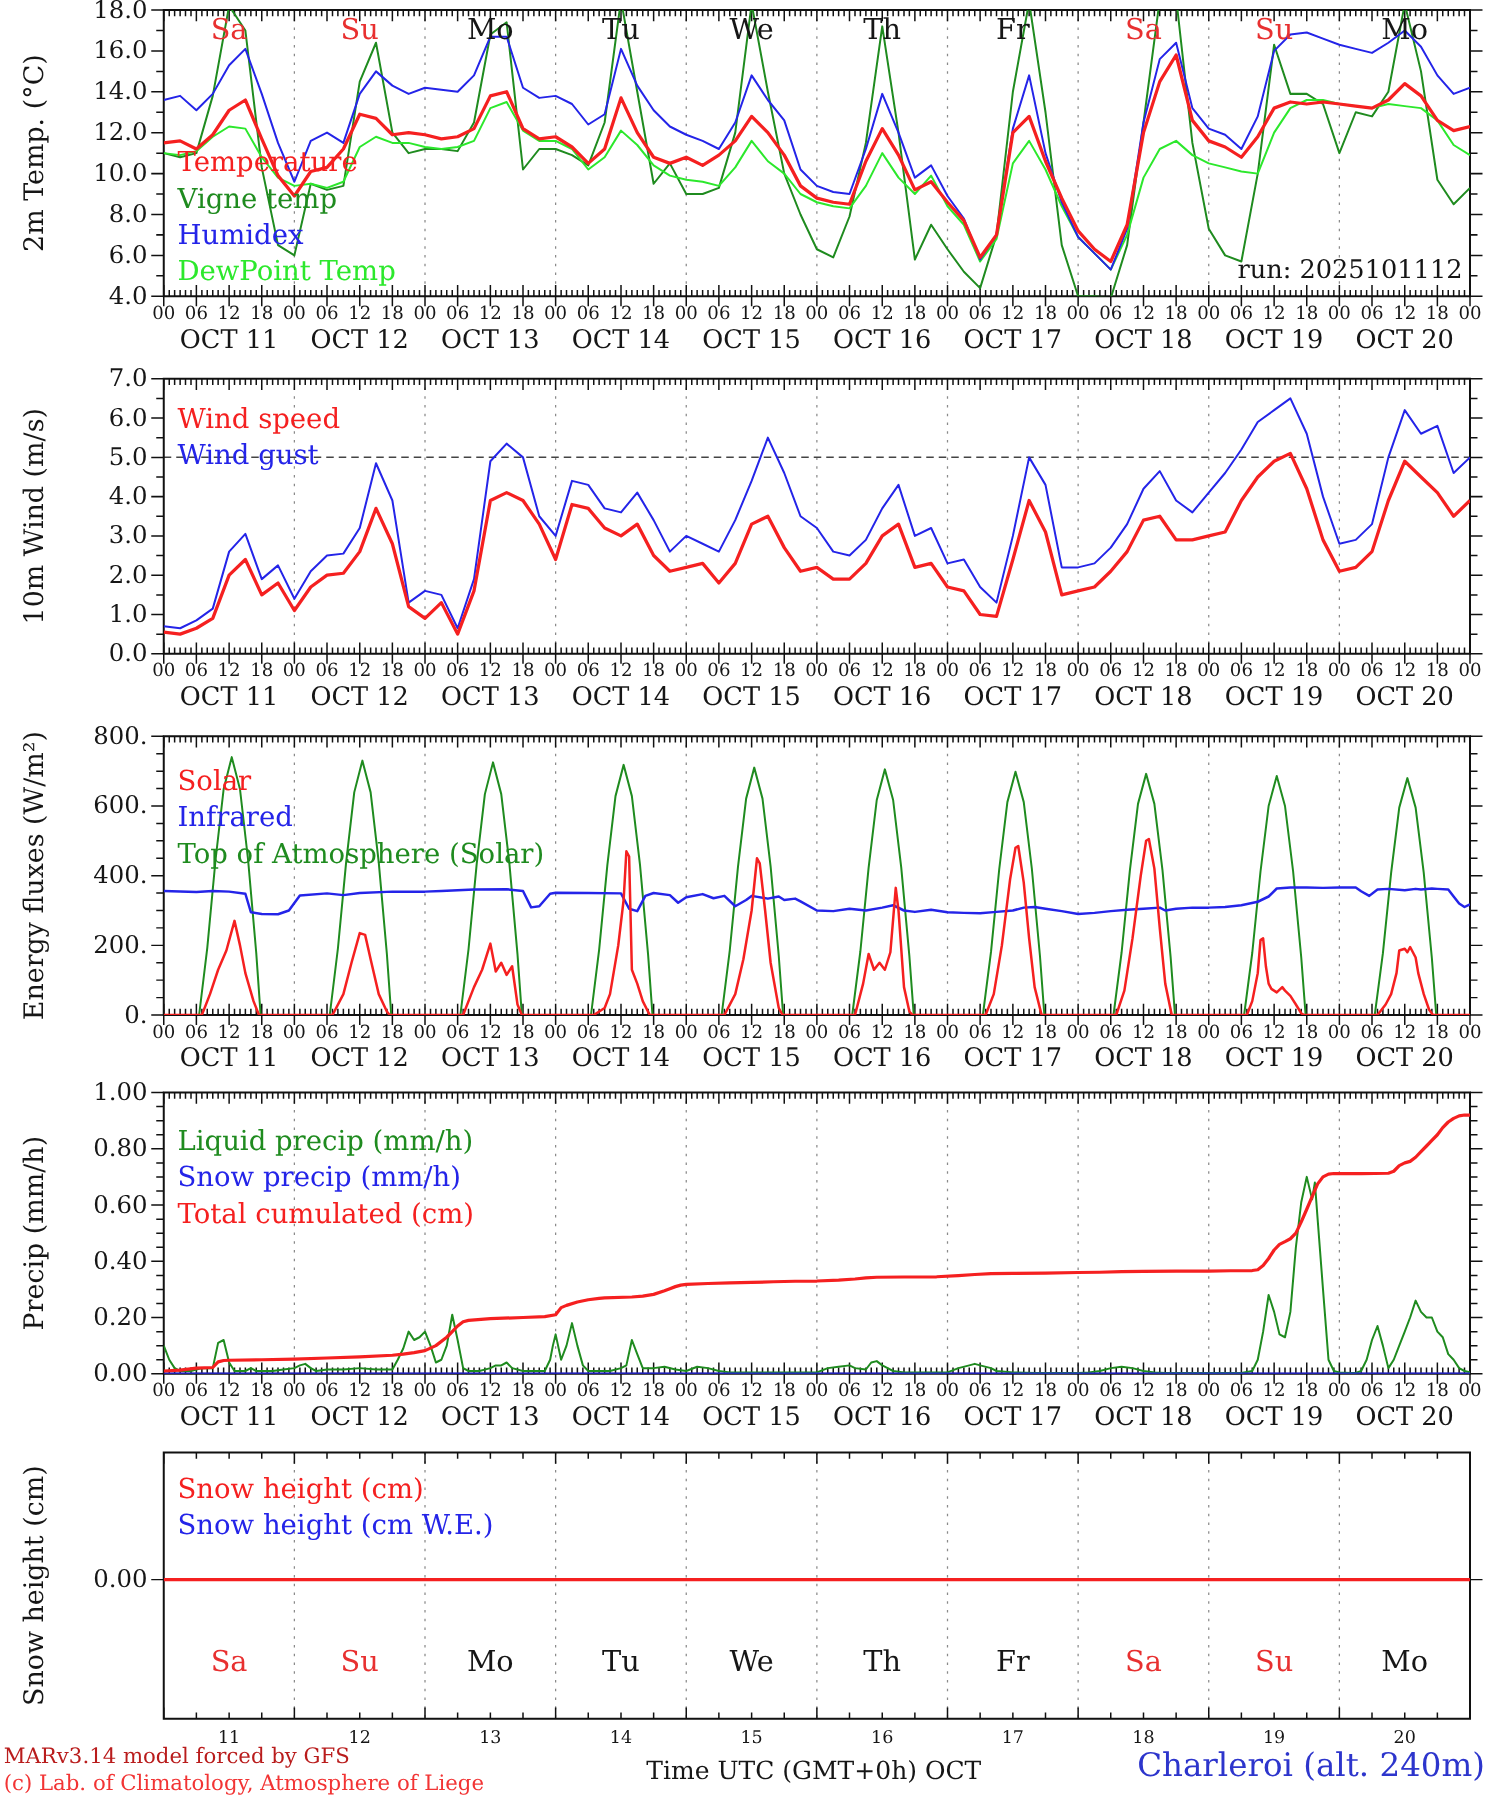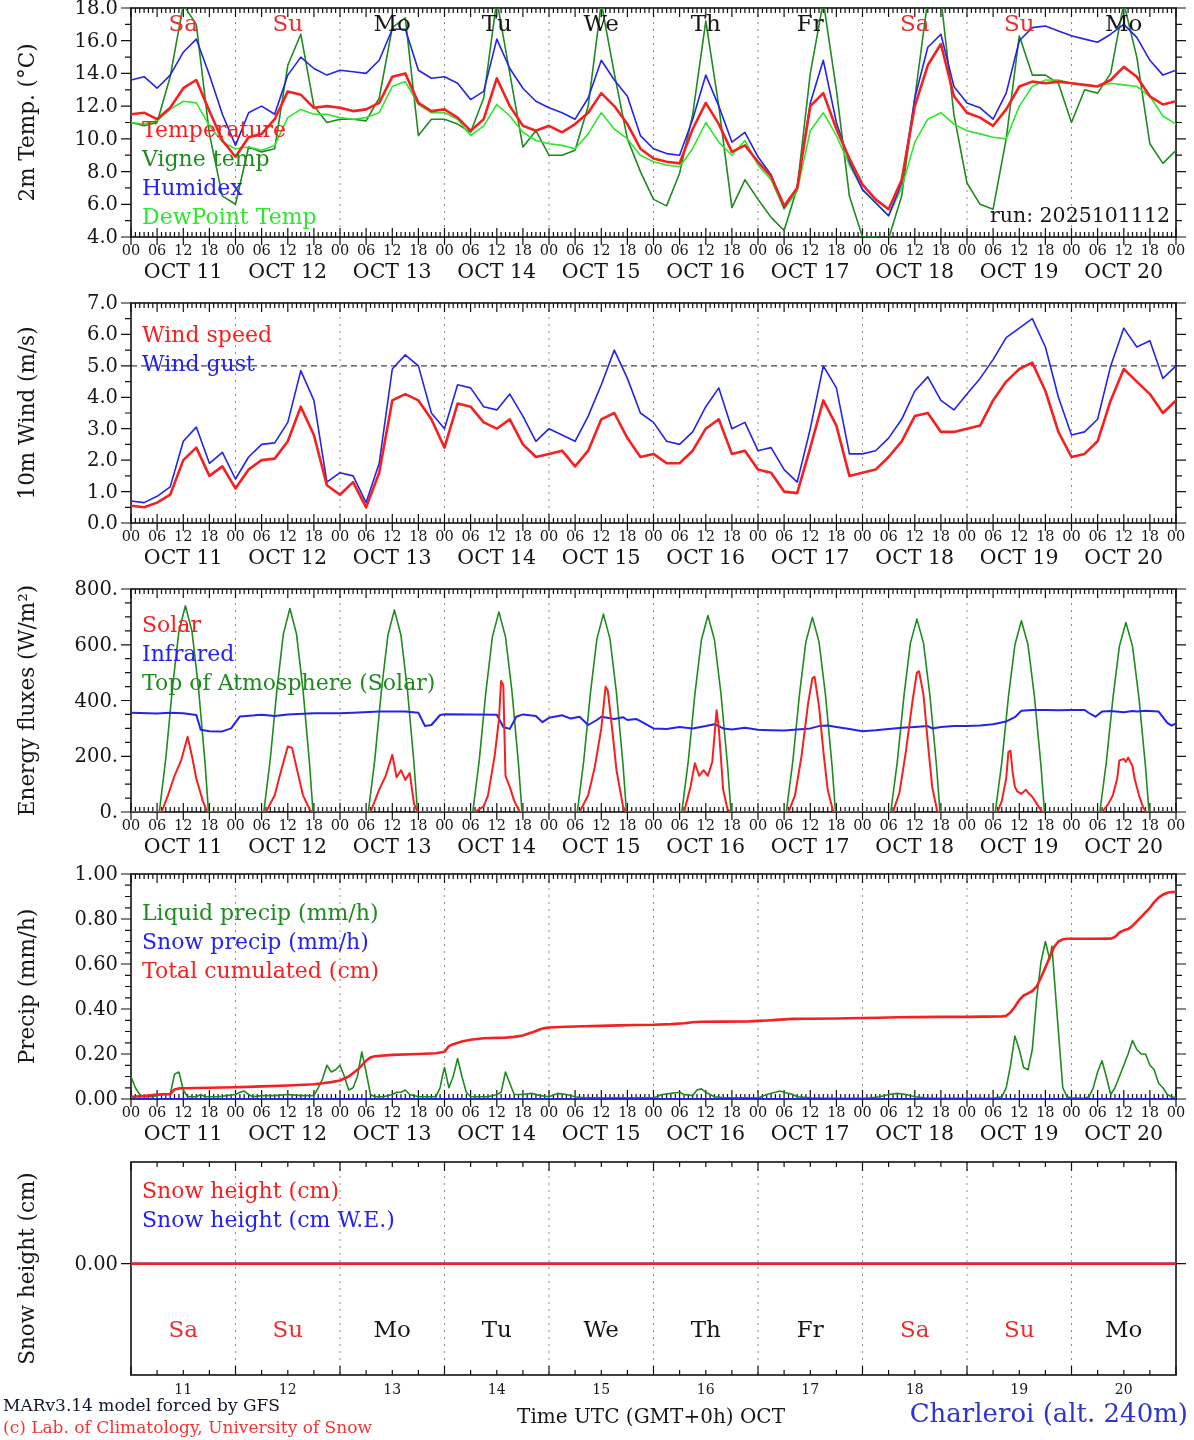--- a/index.html
+++ b/index.html
@@ -1,19 +1,19 @@
 <!DOCTYPE html>
 <html><head>
 <meta charset="utf-8">
 <style>
   html,body{margin:0;padding:0;background:#ffffff;}
   body{width:1194px;height:1440px;position:relative;font-family:"DejaVu Serif",serif;}
   svg text{font-family:"DejaVu Serif",serif;}
   .f{position:absolute;white-space:nowrap;}
-  #f-model{left:3px;top:1395px;color:#0f172a;font-size:17px;}
+  #f-model{left:3px;top:1395px;color:#b91c1c;font-size:17px;}
   #f-copy{left:3px;top:1417px;color:#f23434;font-size:17px;}
   #f-time{left:365px;top:1404px;width:420px;text-align:right;color:#161616;font-size:20px;}
   #f-loc{right:6px;top:1398px;color:#2d35cc;font-size:26px;}
 </style>
 </head>
 <body>
 
 <div>
   <svg id="chart-svg" width="1194" height="1440" viewBox="0 0 1194 1440">
       <defs>
@@ -342,15 +342,15 @@
       <text x="914.75" y="1337" text-anchor="middle" font-size="23" fill="#e83030">Sa</text>
       <text x="914.75" y="1394" text-anchor="middle" font-size="14" fill="#161616">18</text>
       <text x="1019.25" y="1337" text-anchor="middle" font-size="23" fill="#e83030">Su</text>
       <text x="1019.25" y="1394" text-anchor="middle" font-size="14" fill="#161616">19</text>
       <text x="1123.75" y="1337" text-anchor="middle" font-size="23" fill="#161616">Mo</text>
       <text x="1123.75" y="1394" text-anchor="middle" font-size="14" fill="#161616">20</text>
     </svg>
 </div>
 
 <div class="f" id="f-model">MARv3.14 model forced by GFS</div>
-<div class="f" id="f-copy">(c) Lab. of Climatology, University of Snow</div>
+<div class="f" id="f-copy">(c) Lab. of Climatology, Atmosphere of Liege</div>
 <div class="f" id="f-time">Time UTC (GMT+0h) OCT</div>
 <div class="f" id="f-loc">Charleroi (alt. 240m)</div>
 
 </body></html>

